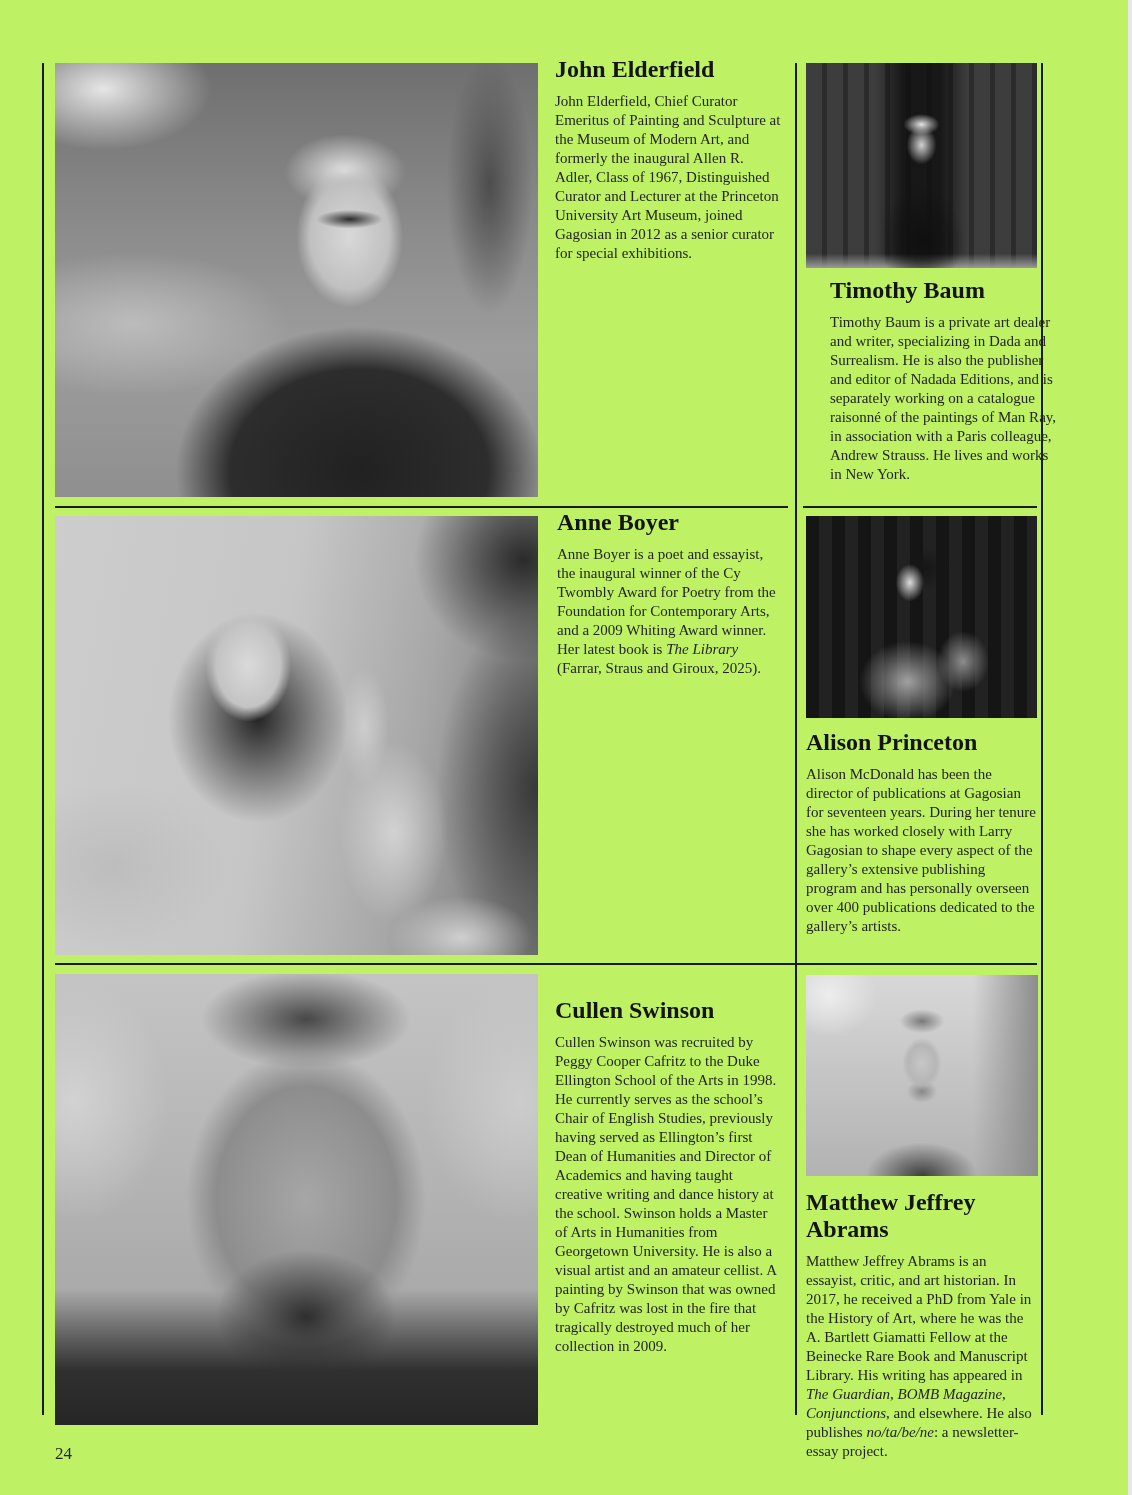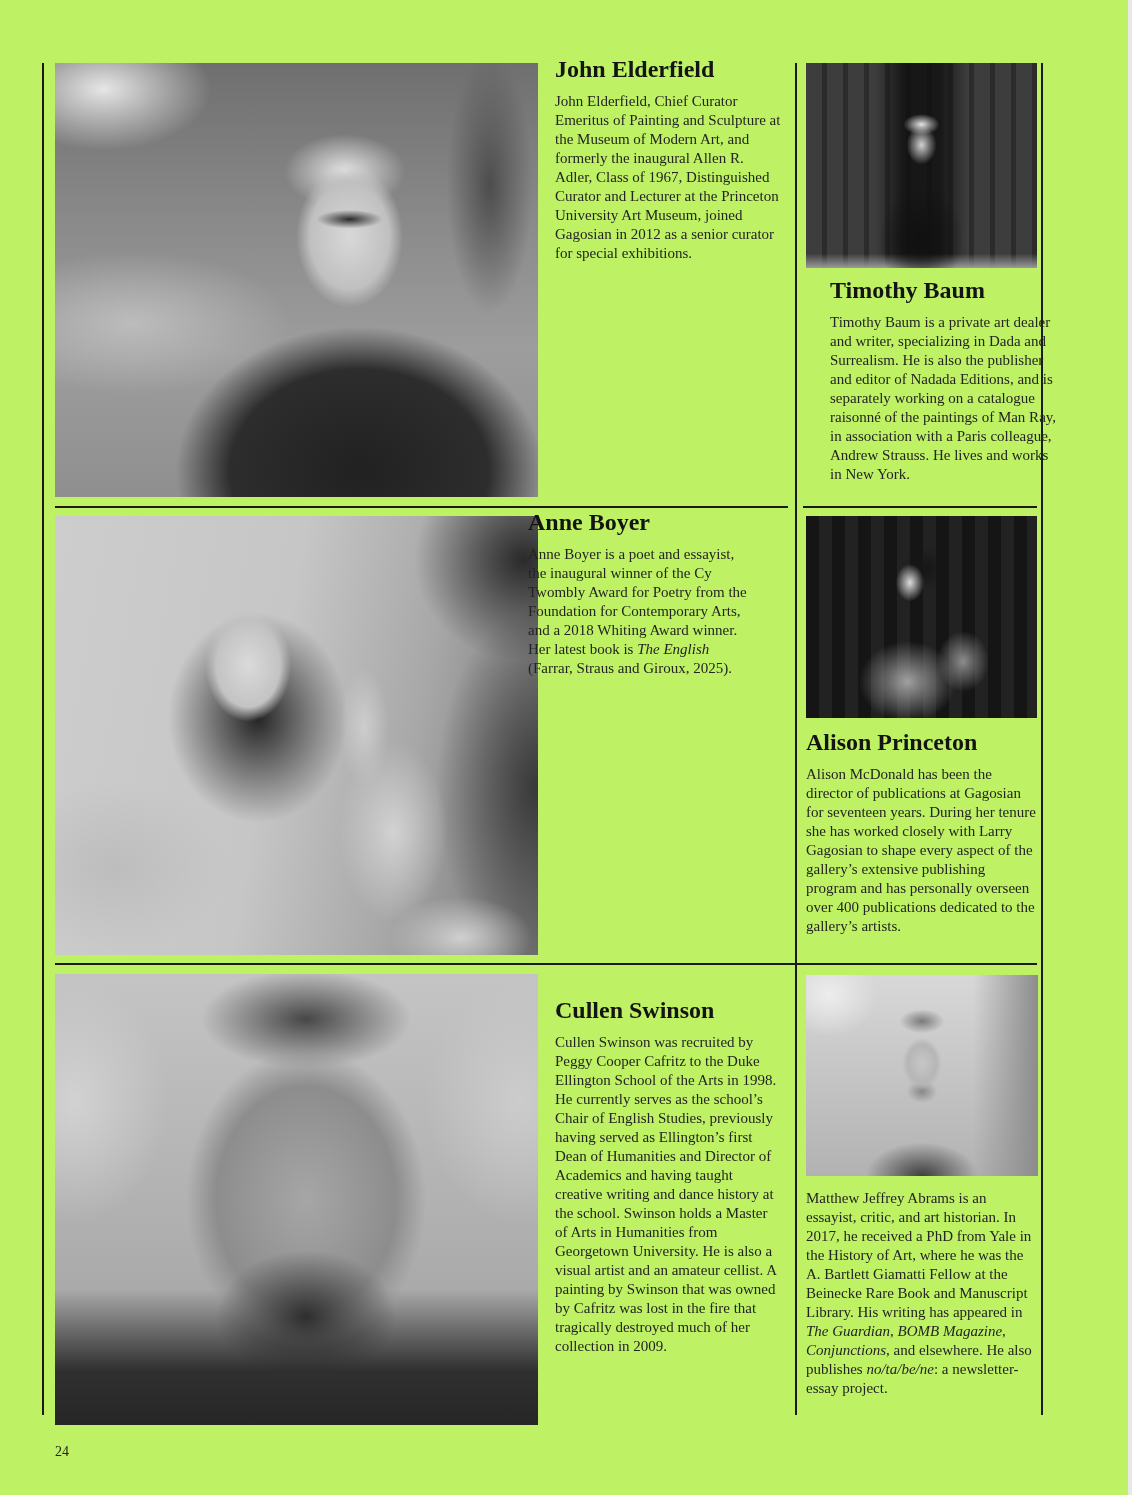--- a/index.html
+++ b/index.html
@@ -34,21 +34,21 @@
   .bio-block p {
     margin: 0;
     font-size: 15px;
     line-height: 19px;
     color: #242424;
     font-family: Liberation Serif, serif;
   }
   .bio-block p em { font-style: italic; }
   .mid-1   { left: 555px; top: 56px;   width: 228px; }
   .right-1 { left: 806px; top: 277px;  width: 233px; margin-left: 24px; }
-  .mid-2   { left: 528px; top: 509px;  width: 228px; }
+  .mid-2   { left: 557px; top: 509px;  width: 228px; }
   .right-2 { left: 806px; top: 729px;  width: 233px; }
   .mid-3   { left: 555px; top: 967px;  width: 228px; margin-top: 30px; }
   .right-3 { left: 806px; top: 1189px; width: 233px; }
   
   .photo { position: absolute; }
   .photo-elderfield {
     left: 55px; top: 63px; width: 483px; height: 434px;
     background:
       radial-gradient(ellipse 46px 13px at 61% 36%, rgba(25,25,25,0.9), rgba(25,25,25,0) 72%),
       radial-gradient(ellipse 72px 96px at 61% 40%, #d8d8d8, #c0c0c0 55%, rgba(192,192,192,0) 74%),
@@ -116,21 +116,21 @@
       radial-gradient(ellipse 70px 42px at 50% 100%, #3e3e3e, rgba(62,62,62,0) 80%),
       radial-gradient(ellipse 64px 56px at 10% 10%, #ededed, rgba(237,237,237,0) 75%),
       linear-gradient(270deg, #8c8c8c, rgba(140,140,140,0) 28%),
       linear-gradient(180deg, #d8d8d8, #c1c1c1 60%, #b2b2b2 100%);
     background-color: #c5c5c5;
   }
   
   .page-number {
     position: absolute;
     left: 55px; top: 1444px;
-    font-size: 14px;
+    font-size: 17px;
     color: #242424;
   }
 </style>
 </head>
 <body>
 
 <div class="page">
 
   <div class="vrule vrule-left"></div>
   <div class="vrule vrule-mid"></div>
@@ -151,32 +151,33 @@
     <p><span>John Elderfield, Chief Curator Emeritus of Painting and Sculpture at the Museum of Modern Art, and formerly the inaugural Allen R. Adler, Class of 1967, Distinguished Curator and Lecturer at the Princeton University Art Museum, joined Gagosian in 2012 as a senior curator for special exhibitions.</span></p>
   </section>
 
   <section class="bio-block right-1">
     <h2>Timothy Baum</h2>
     <p><span>Timothy Baum is a private art dealer and writer, specializing in Dada and Surrealism. He is also the publisher and editor of Nadada Editions, and is separately working on a catalogue raisonné of the paintings of Man Ray, in association with a Paris colleague, Andrew Strauss. He lives and works in New York.</span></p>
   </section>
 
   <section class="bio-block mid-2">
     <h2>Anne Boyer</h2>
-    <p><span>Anne Boyer is a poet and essayist, the inaugural winner of the Cy Twombly Award for Poetry from the Foundation for Contemporary Arts, and a 2018 Whiting Award winner. Her latest book is </span><em>The English</em><span> (Farrar, Straus and Giroux, 2025).</span></p>
+    <p><span>Anne Boyer is a poet and essayist, the inaugural winner of the Cy Twombly Award for Poetry from the Foundation for Contemporary Arts, and a 2009 Whiting Award winner. Her latest book is </span><em>The Library</em><span> (Farrar, Straus and Giroux, 2025).</span></p>
   </section>
 
   <section class="bio-block right-2">
     <h2>Alison Princeton</h2>
     <p><span>Alison McDonald has been the director of publications at Gagosian for seventeen years. During her tenure she has worked closely with Larry Gagosian to shape every aspect of the gallery’s extensive publishing program and has personally overseen over 400 publications dedicated to the gallery’s artists.</span></p>
   </section>
 
   <section class="bio-block mid-3">
     <h2>Cullen Swinson</h2>
     <p><span>Cullen Swinson was recruited by Peggy Cooper Cafritz to the Duke Ellington School of the Arts in 1998. He currently serves as the school’s Chair of English Studies, previously having served as Ellington’s first Dean of Humanities and Director of Academics and having taught creative writing and dance history at the school. Swinson holds a Master of Arts in Humanities from Georgetown University. He is also a visual artist and an amateur cellist. A painting by Swinson that was owned by Cafritz was lost in the fire that tragically destroyed much of her collection in 2009.</span></p>
   </section>
 
   <section class="bio-block right-3">
+    <h2>Matthew Jeffrey Abrams</h2>
     <p><span>Matthew Jeffrey Abrams is an essayist, critic, and art historian. In 2017, he received a PhD from Yale in the History of Art, where he was the A. Bartlett Giamatti Fellow at the Beinecke Rare Book and Manuscript Library. His writing has appeared in </span><em>The Guardian</em><span>, </span><em>BOMB Magazine</em><span>, </span><em>Conjunctions</em><span>, and elsewhere. He also publishes </span><em>no/ta/be/ne</em><span>: a newsletter-essay project.</span></p>
   </section>
 
   <div class="page-number">24</div>
 
 </div>
 
 </body></html>

